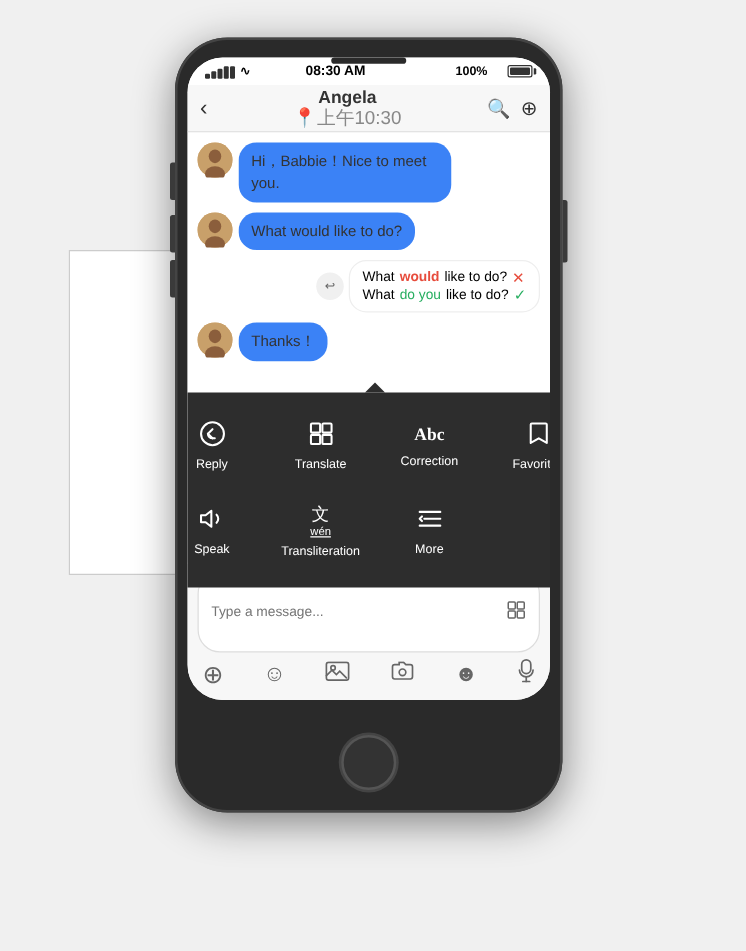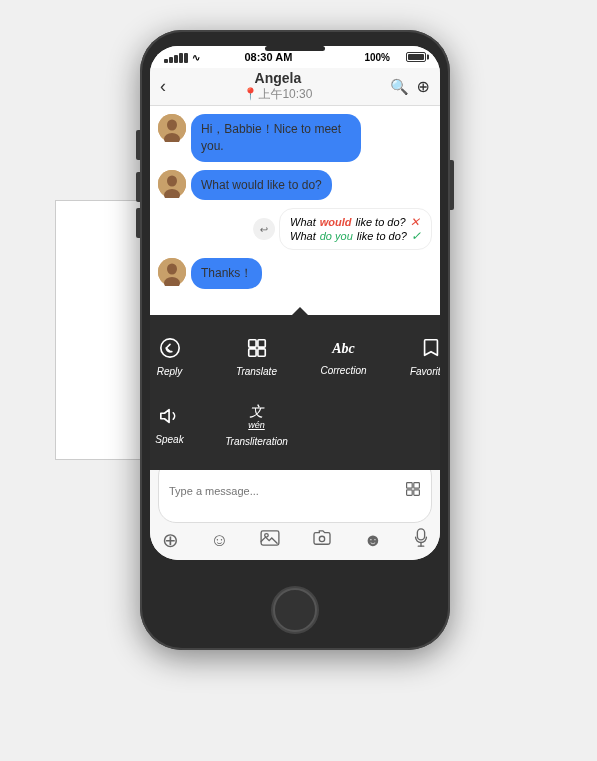--- a/index.html
+++ b/index.html
@@ -169,21 +169,21 @@
     }
     .nav-center {
       text-align: center;
     }
     .nav-title {
       font-size: 14px;
       font-weight: 600;
       color: #333;
     }
     .nav-subtitle {
-      font-size: 12px;
+      font-size: 15px;
       color: #888;
       text-align: center;
     }
     .nav-icons {
       display: flex;
       gap: 8px;
       align-items: center;
     }
     .nav-icon {
       font-size: 15px;
@@ -223,21 +223,20 @@
       border: 0.5px solid #eee;
       border-radius: 14px;
       padding: 6px 10px;
       max-width: 180px;
     }
     .correction-line {
       font-size: 11px;
       display: flex;
       align-items: center;
       gap: 4px;
-      font-style: italic;
     }
     .highlight-red { color: #e74c3c; font-weight: 600; }
     .highlight-green { color: #27ae60; }
     .check-mark { color: #27ae60; font-size: 12px; }
     .x-mark { color: #e74c3c; font-size: 12px; }
 
     
     .context-menu {
       position: absolute;
       bottom: 90px;
@@ -254,21 +253,20 @@
     .ctx-item {
       display: flex;
       flex-direction: column;
       align-items: center;
       justify-content: center;
       padding: 10px 5px;
       color: #fff;
       cursor: pointer;
       border-radius: 6px;
       gap: 4px;
-      font-style: italic;
     }
     .ctx-icon {
       font-size: 20px;
       line-height: 1;
     }
     .ctx-label {
       font-size: 10px;
       text-align: center;
       line-height: 1.2;
     }
@@ -526,20 +524,31 @@
         </div>
 
         <div class="ctx-item">
           <span class="ctx-icon" style="font-size:12px;color:#fff;text-align:center;line-height:1.3;">
             <span style="font-size:14px;display:block;">文</span>
             <span style="font-size:9px;display:block;text-decoration:underline;">wén</span>
           </span>
           <span class="ctx-label">Transliteration</span>
         </div>
 
+        <div class="ctx-item">
+          <span class="ctx-icon">
+            <svg width="22" height="22" viewBox="0 0 24 24" fill="none" stroke="#fff" stroke-width="1.8" stroke-linecap="round" stroke-linejoin="round">
+              <line x1="3" y1="6" x2="21" y2="6"></line>
+              <line x1="7" y1="12" x2="21" y2="12"></line>
+              <line x1="3" y1="18" x2="21" y2="18"></line>
+              <polyline points="3 12 5 10 3 12 5 14"></polyline>
+            </svg>
+          </span>
+          <span class="ctx-label">More</span>
+        </div>
 
       </div>
 
       <div class="input-bar">
         <div class="input-row">
           <input class="input-field" type="text" placeholder="Type a message..." style="">
           <span class="translate-icon-small">
             <svg width="16" height="16" viewBox="0 0 20 20" fill="none" stroke="#666" stroke-width="1.5">
                 <rect x="2" y="2" width="7" height="7" rx="1"></rect>
                 <rect x="11" y="2" width="7" height="7" rx="1"></rect>

